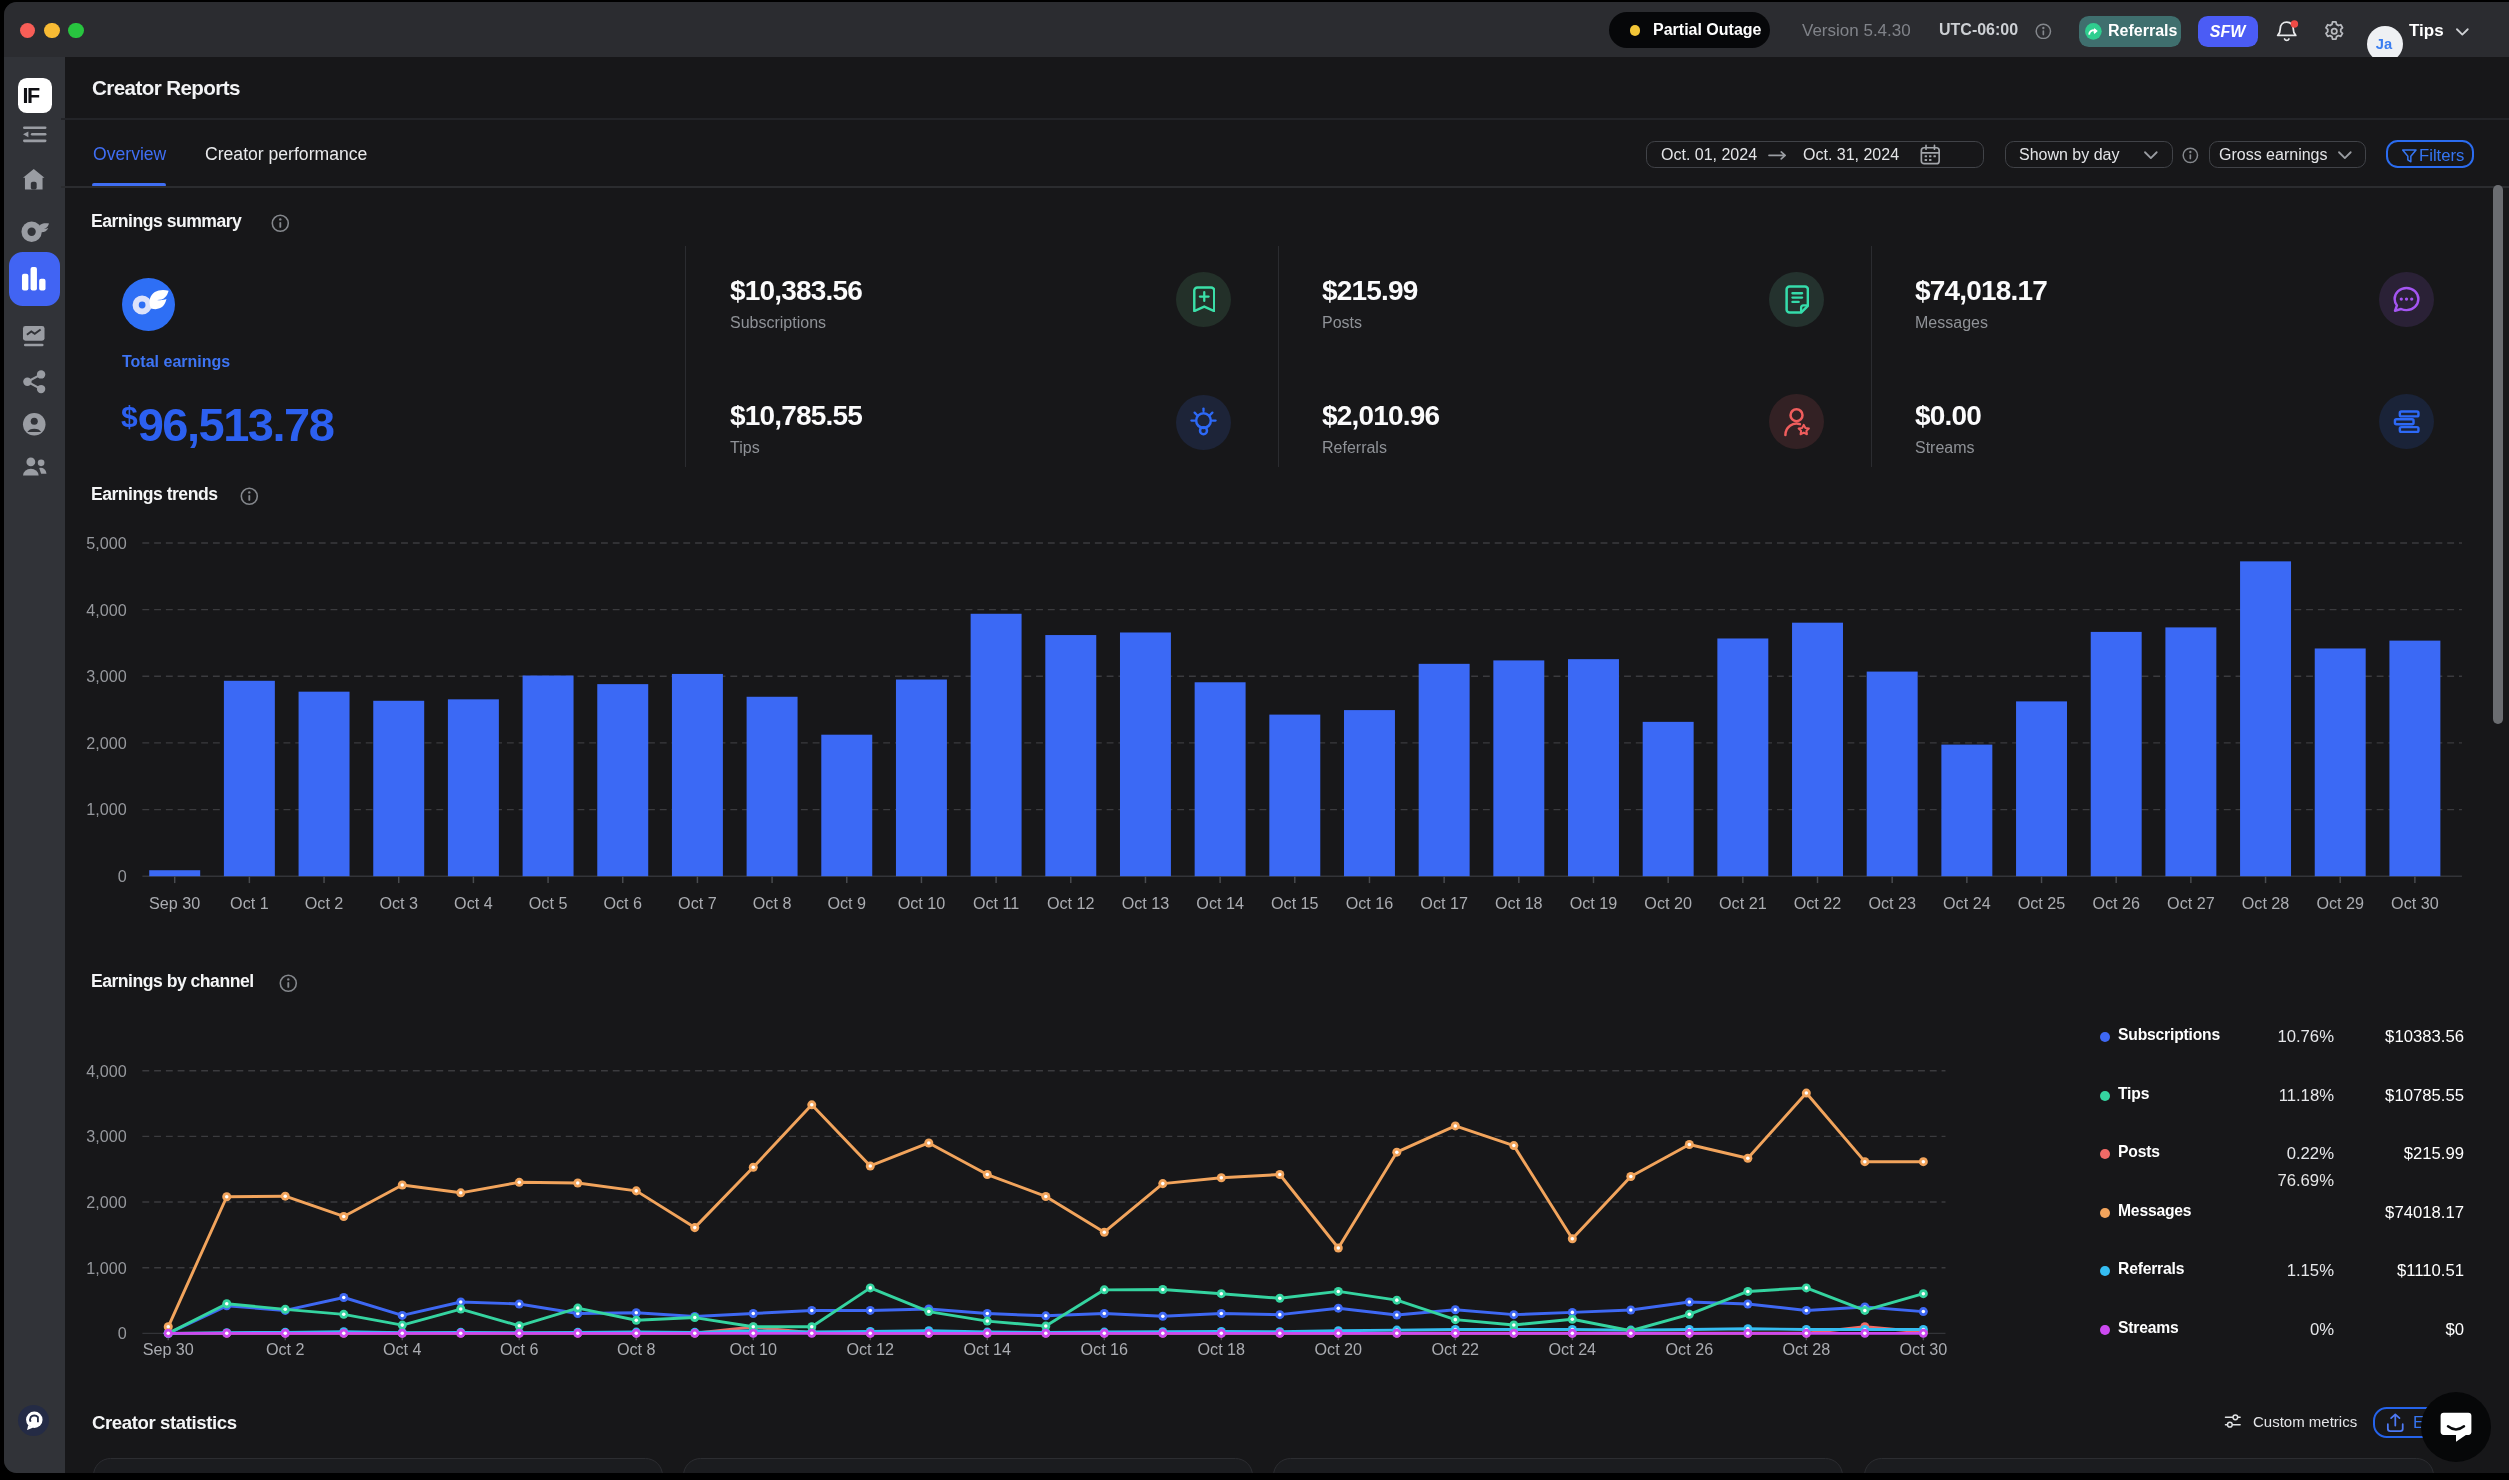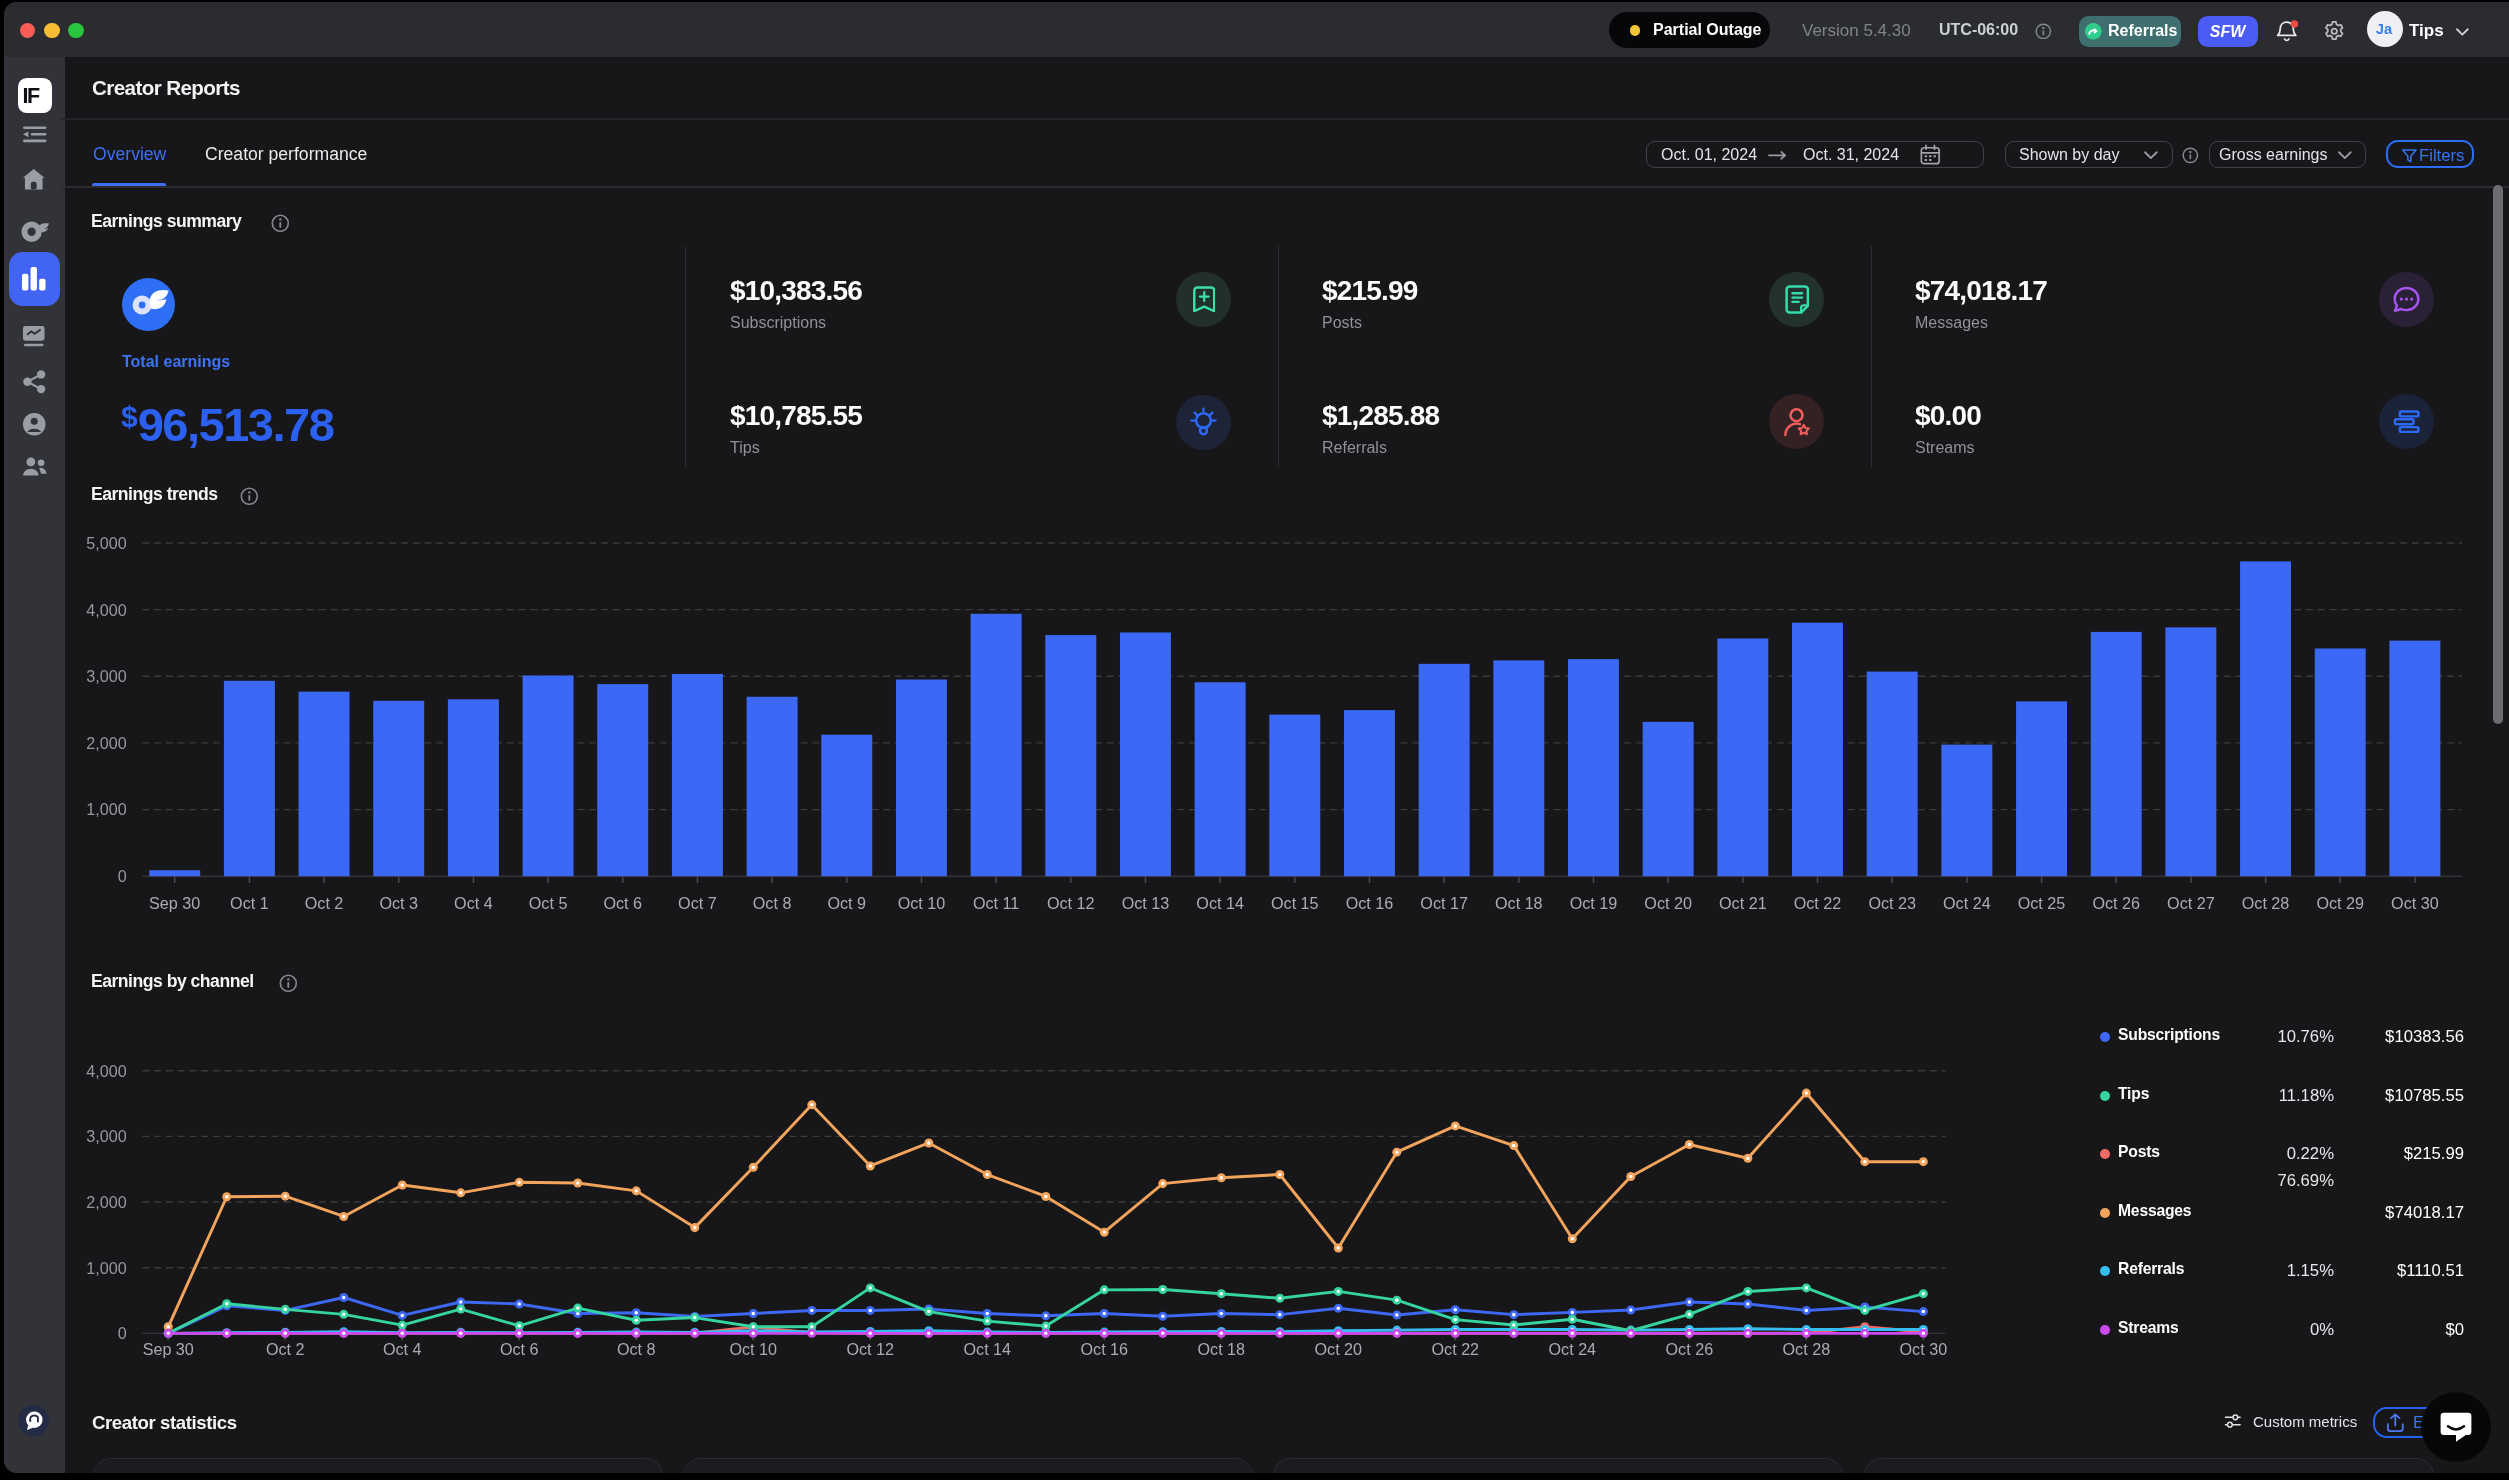--- a/index.html
+++ b/index.html
@@ -49,21 +49,21 @@
     </div>
     <svg class="icon" style="left:2274px;top:18.6px;" width="25.5" height="26.5" viewBox="0 0 26 27">
       <path d="M13 3.2 c-4.2 0-6.6 3-6.6 6.6 0 4.4-1.6 6-2.6 7 h18.4 c-1-1-2.6-2.6-2.6-7 0-3.6-2.4-6.6-6.6-6.6z" fill="none" stroke="#e8e9eb" stroke-width="1.8" stroke-linejoin="round"></path>
       <path d="M10.8 20.4 a2.4 2.4 0 0 0 4.4 0" fill="none" stroke="#e8e9eb" stroke-width="1.8" stroke-linecap="round"></path>
       <circle cx="20.8" cy="5" r="3.8" fill="#ef4b46"></circle>
     </svg>
     <svg class="icon" style="left:2322px;top:18.6px;" width="24.5" height="24.5" viewBox="0 0 24 24">
             <path fill="none" stroke="#b8babf" stroke-width="1.7" stroke-linejoin="round" d="M10.3 2.9 h3.4 l.5 2.4 a7 7 0 0 1 1.9 1.1 l2.3-.8 1.7 3-1.8 1.6 a7 7 0 0 1 0 2.2 l1.8 1.6-1.7 3-2.3-.8a7 7 0 0 1-1.9 1.1 l-.5 2.4 h-3.4 l-.5-2.4 a7 7 0 0 1-1.9-1.1 l-2.3.8-1.7-3 1.8-1.6 a7 7 0 0 1 0-2.2 L3.9 8.6 l1.7-3 2.3.8 a7 7 0 0 1 1.9-1.1 z"></path>
             <circle cx="12" cy="12" r="2.6" fill="none" stroke="#b8babf" stroke-width="1.7"></circle>
           </svg>
-    <div class="abs" style="left:2367px;top:11px;width:36px;height:36px;border-radius:50%;background:#eef0f3;">
+    <div class="abs" style="left:2367px;top:26px;width:36px;height:36px;border-radius:50%;background:#eef0f3;">
       <div class="txt" style="left:8.8px;top:9.8px;font-size:14.7px;font-weight:700;color:#3a7df0;">Ja</div>
     </div>
     <div class="txt" style="left:2409px;top:20.6px;font-size:17px;font-weight:600;color:#fff;">Tips</div>
     <svg class="icon" style="left:2455px;top:26.5px;" width="14.7" height="10.8" viewBox="0 0 16 12">
             <path d="M2 2.5 L8 8.5 L14 2.5" fill="none" stroke="#cfd1d5" stroke-width="2" stroke-linecap="round" stroke-linejoin="round"></path>
           </svg>
   </div>
       </div>
 <div id="sidebar">
     <div class="abs" style="left:13.7px;top:20.6px;width:34px;height:35px;border-radius:8.8px;background:#fff;">
@@ -182,21 +182,21 @@
 <path d="M28.5 21 C31 13.5 38.5 11 47.5 13 C45.8 19.3 42.5 22.6 35.5 22.4 C40 23 43 22.4 45.3 21.5 C43.5 29.5 38 33.5 29.5 31 C27.8 27.6 27.8 24.2 28.5 21 z" fill="#fff"></path>
 </svg>
 <div class="txt" style="left:61px;top:298px;font-size:16px;font-weight:700;color:#3d74f4;">Total earnings</div>
 <div class="txt" style="left:60px;top:342px;color:#2c60f0;"><span style="font-size:30px;font-weight:700;vertical-align:13.7px;">$</span><span style="font-size:47px;font-weight:700;letter-spacing:-1.5px;">96,513.78</span></div>
 <div class="txt" style="left:669px;top:220px;font-size:28px;font-weight:700;color:#fbfbfc;letter-spacing:-0.8px;">$10,383.56</div>
 <div class="txt" style="left:669px;top:259px;font-size:16px;color:#8f9297;">Subscriptions</div>
 <div class="txt" style="left:669px;top:345px;font-size:28px;font-weight:700;color:#fbfbfc;letter-spacing:-0.8px;">$10,785.55</div>
 <div class="txt" style="left:669px;top:384px;font-size:16px;color:#8f9297;">Tips</div>
 <div class="txt" style="left:1261px;top:220px;font-size:28px;font-weight:700;color:#fbfbfc;letter-spacing:-0.8px;">$215.99</div>
 <div class="txt" style="left:1261px;top:259px;font-size:16px;color:#8f9297;">Posts</div>
-<div class="txt" style="left:1261px;top:345px;font-size:28px;font-weight:700;color:#fbfbfc;letter-spacing:-0.8px;">$1,285.88</div>
+<div class="txt" style="left:1261px;top:345px;font-size:28px;font-weight:700;color:#fbfbfc;letter-spacing:-0.8px;">$2,010.96</div>
 <div class="txt" style="left:1261px;top:384px;font-size:16px;color:#8f9297;">Referrals</div>
 <div class="txt" style="left:1854px;top:220px;font-size:28px;font-weight:700;color:#fbfbfc;letter-spacing:-0.8px;">$74,018.17</div>
 <div class="txt" style="left:1854px;top:259px;font-size:16px;color:#8f9297;">Messages</div>
 <div class="txt" style="left:1854px;top:345px;font-size:28px;font-weight:700;color:#fbfbfc;letter-spacing:-0.8px;">$0.00</div>
 <div class="txt" style="left:1854px;top:384px;font-size:16px;color:#8f9297;">Streams</div>
 <div class="abs" style="left:1115px;top:217px;width:55px;height:55px;border-radius:50%;background:#233029;">
             <svg class="icon" style="left:16.7px;top:13.7px;" width="22.5" height="26.5" viewBox="0 0 23 27">
 <path d="M4.5 1.4 h14 a3.2 3.2 0 0 1 3.2 3.2 v21 l-10.2 -4.6 -10.2 4.6 v-21 a3.2 3.2 0 0 1 3.2 -3.2 z" fill="none" stroke="#3bdfa8" stroke-width="2.5" stroke-linejoin="round"></path>
 <path d="M11.5 6.2 v9 M7 10.7 h9" stroke="#3bdfa8" stroke-width="2.3" stroke-linecap="round"></path>
             </svg>

